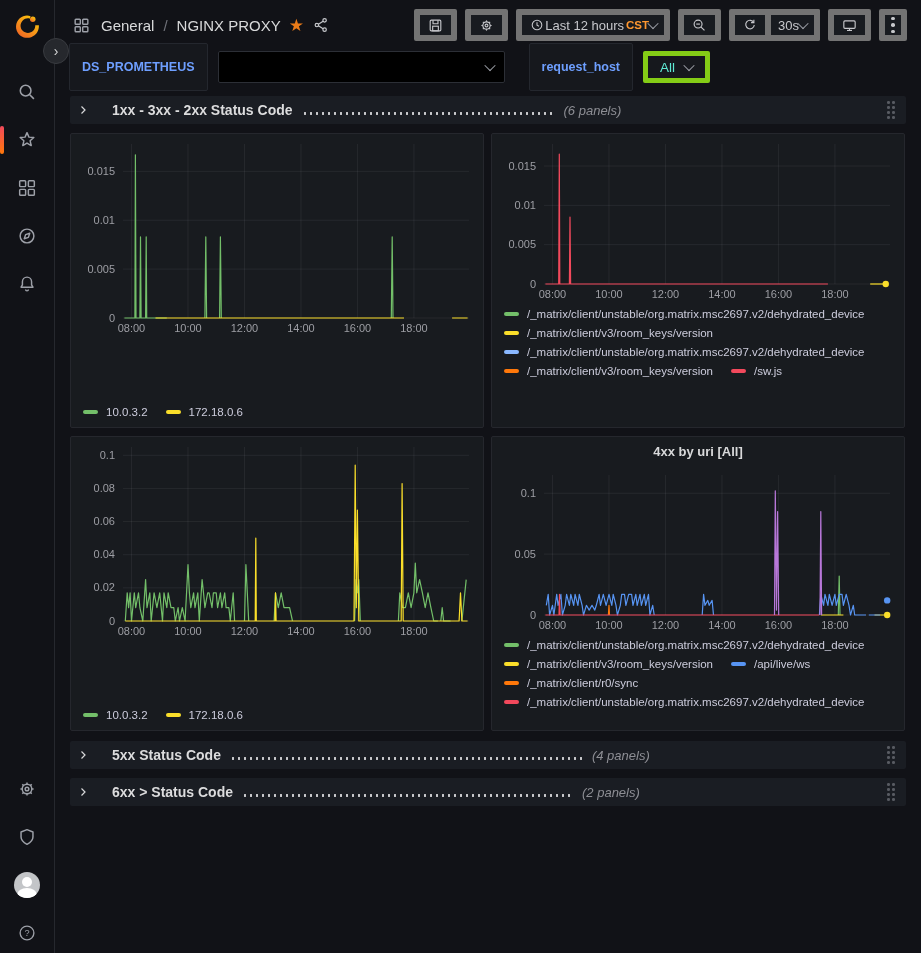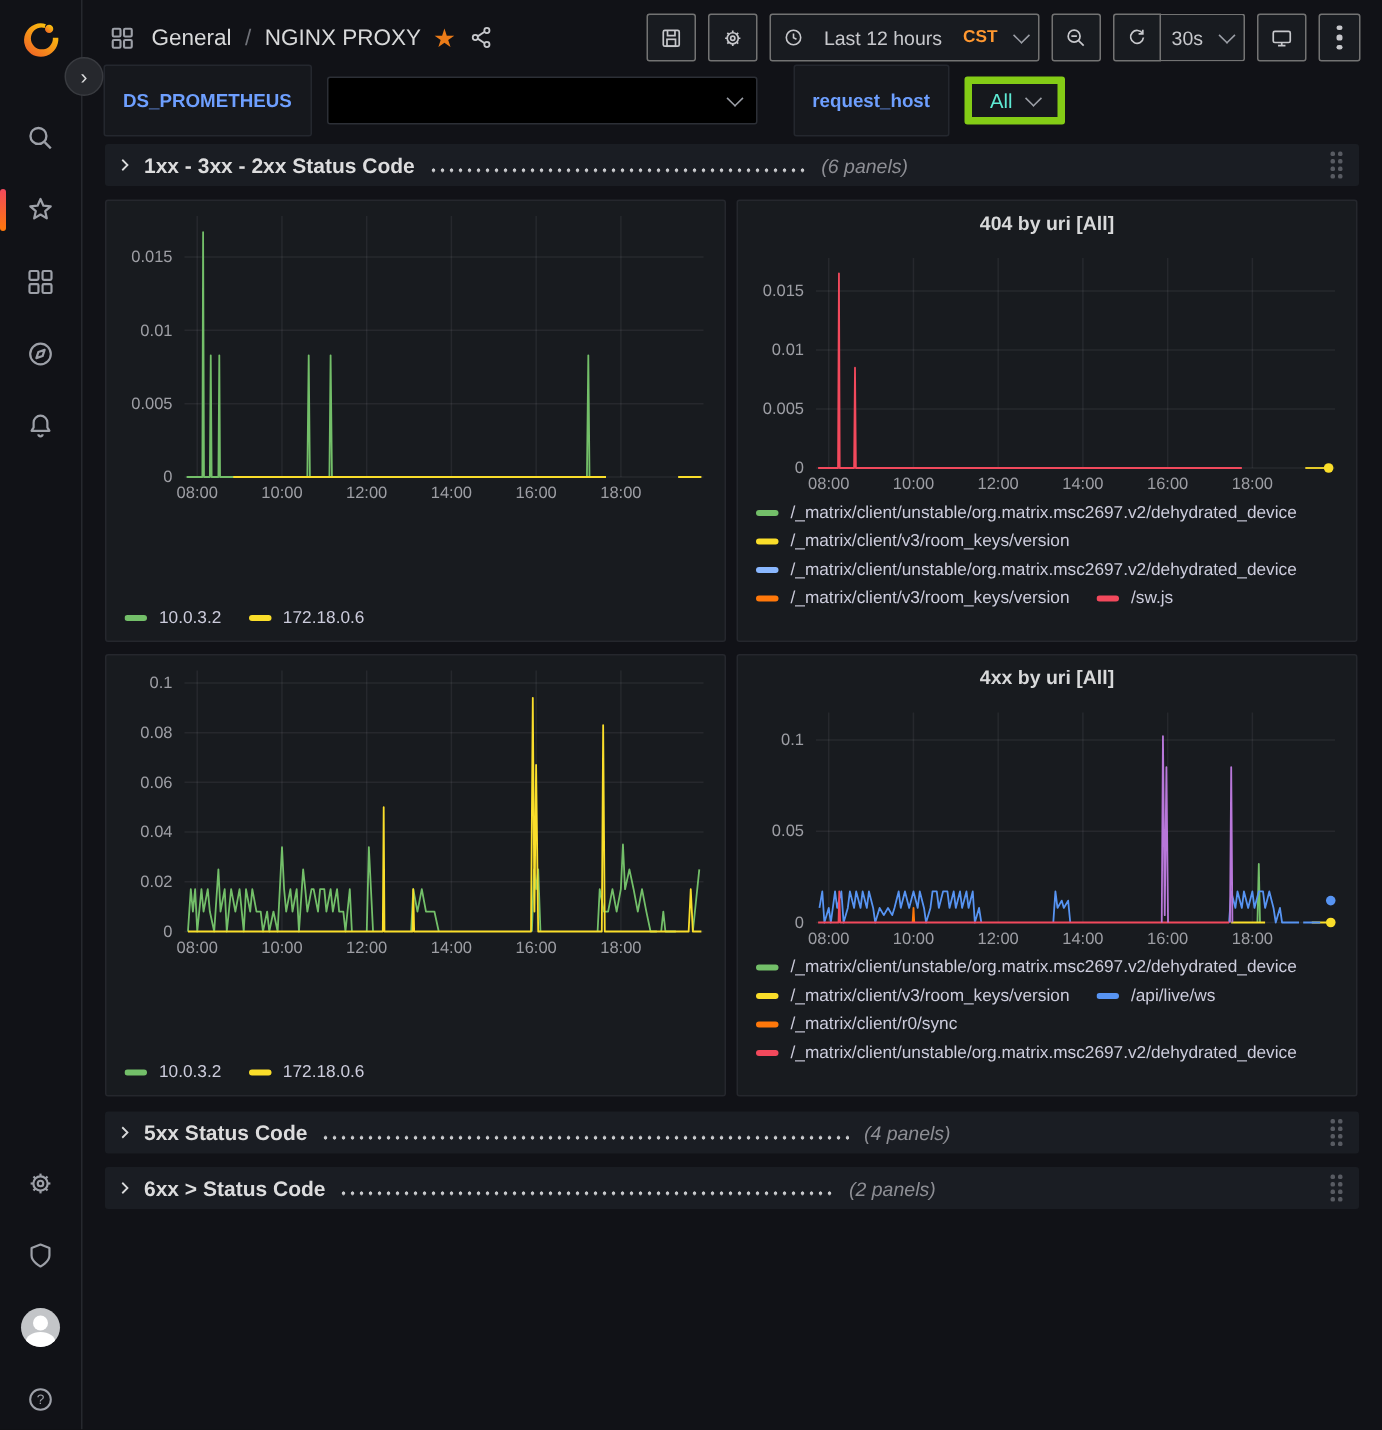--- a/index.html
+++ b/index.html
@@ -18,41 +18,41 @@
   .avatar-circle .head { position:absolute; left:8px; top:5px; width:10px; height:10px; border-radius:50%; background:#fff; }
   .avatar-circle .body { position:absolute; left:3px; top:16px; width:20px; height:14px; border-radius:50%; background:#fff; }
 
   
   .main { flex:1; display:flex; flex-direction:column; min-width:0; }
   .topbar { height:50px; display:flex; align-items:center; padding:0 14px; gap:8px; }
   .crumb-wrap { display:flex; align-items:center; gap:9px; font-size:15px; }
   .crumb-sep { color:#707279; }
   .star-filled { color:#eb7b18; font-size:17px; }
   .tb-right { margin-left:auto; display:flex; align-items:center; gap:8px; }
-  .tb-btn { height:32px; min-width:32px; padding:0 7px; display:flex; align-items:center; justify-content:center; gap:12px; background:#181b20; border:1px solid #737373; border-radius:2px; color:#c7c8cc; cursor:pointer; font-size:13px; }
+  .tb-btn { height:32px; min-width:32px; padding:0 7px; display:flex; align-items:center; justify-content:center; gap:0; background:#181b20; border:6px solid #737373; border-radius:2px; color:#c7c8cc; cursor:pointer; font-size:13px; }
   .tb-btn svg { stroke:#c7c8cc; }
   .tb-group { display:flex; align-items:center; }
   .tb-group .tb-btn:first-child { border-radius:2px 0 0 2px; }
   .tb-group .tb-btn:last-child { border-radius:0 2px 2px 0; border-left:none; }
   .tz { color:#ff9830; font-weight:700; font-size:11.5px; margin-left:2px; }
   .caret { width:8px; height:8px; border-right:1.6px solid #9da0a8; border-bottom:1.6px solid #9da0a8; transform:rotate(45deg) translate(-1px,-1px); display:inline-block; }
   .kebab { display:flex; flex-direction:column; gap:3px; }
   .kebab i { width:3.5px; height:3.5px; border-radius:50%; background:#c7c8cc; }
 
   
   .subnav { height:40px; display:flex; align-items:center; gap:10px; padding:0 14px 6px 14px; }
   .var-label { height:48px; display:flex; align-items:center; padding:0 12px; background:#16181d; border:1px solid #24272e; border-radius:2px; color:#6e9fff; font-weight:600; font-size:12.5px; cursor:pointer; }
   .var-select-redacted { width:287px; height:32px; background:#000; border:1px solid #2c2f36; border-radius:2px; display:flex; align-items:center; justify-content:flex-end; padding-right:10px; cursor:pointer; margin-right:14px; }
   .var-select { height:32px; display:flex; align-items:center; gap:10px; padding:0 12px; background:#16181d; border:5px solid #84cc16; border-radius:2px; font-size:13.5px; color:#5eead4; cursor:pointer; }
 
   
   .dash { flex:1; padding:6px 15px 0 15px; overflow:hidden; }
   .row-header { height:28px; display:flex; align-items:center; padding:0 8px 0 6px; margin-bottom:9px; border-radius:2px; cursor:pointer; position:relative; }
   .row-header.collapsed { background:#1a1d23; }
-  .row-title { font-size:14px; font-weight:700; color:#dcdcdd; margin-left:6px; white-space:nowrap; }
+  .row-title { font-size:14px; font-weight:700; color:#dcdcdd; margin-left:22px; white-space:nowrap; }
   .chev { width:14px; height:14px; display:flex; align-items:center; justify-content:center; }
   .chev svg { stroke:#d8d9da; }
   .chev.down svg { transform:rotate(90deg); }
   .dots { height:3px; margin:6px 10px 0 9px; background-image:radial-gradient(circle,#c9cacd 1.1px,transparent 1.4px); background-size:6px 3px; background-repeat:repeat-x; flex:0 0 auto; }
   .row-count { font-size:13px; font-style:italic; color:#8d8e94; white-space:nowrap; }
   .drag-handle { position:absolute; right:10px; top:5px; display:grid; grid-template-columns:repeat(2,4px); grid-auto-rows:4px; gap:1px; cursor:grab; }
   .drag-handle i { width:2.5px; height:2.5px; border-radius:50%; background:#585b62; }
 
   .grid2 { display:grid; grid-template-columns:414px 414px; gap:8px 7px; margin-bottom:10px; }
   .panel { width:414px; height:295px; background:#181b1f; border:1px solid #25272d; border-radius:2px; display:flex; flex-direction:column; overflow:hidden; }
@@ -311,21 +311,20 @@
                 <i style="background: rgb(115, 191, 105);"></i>
                 <span>10.0.3.2</span>
               </span>
               <span class="li">
                 <i style="background: rgb(250, 222, 42);"></i>
                 <span>172.18.0.6</span>
               </span>
             </div>
         </div>
         <div class="panel">
-          <div class="panel-title">404 by uri [All]</div>
           <svg class="chart" viewBox="0 0 400 170" style="height: 170px;">
               <line x1="46" x2="392" y1="150" y2="150" stroke="rgba(204,204,220,0.08)" stroke-width="1"></line>
               <text x="38" y="153.5" fill="#9d9ea4" font-size="11" text-anchor="end" font-family="Liberation Sans, sans-serif">0</text>
               <line x1="46" x2="392" y1="110.67415730337078" y2="110.67415730337078" stroke="rgba(204,204,220,0.08)" stroke-width="1"></line>
               <text x="38" y="114.17415730337078" fill="#9d9ea4" font-size="11" text-anchor="end" font-family="Liberation Sans, sans-serif">0.005</text>
               <line x1="46" x2="392" y1="71.34831460674157" y2="71.34831460674157" stroke="rgba(204,204,220,0.08)" stroke-width="1"></line>
               <text x="38" y="74.84831460674157" fill="#9d9ea4" font-size="11" text-anchor="end" font-family="Liberation Sans, sans-serif">0.01</text>
               <line x1="46" x2="392" y1="32.022471910112365" y2="32.022471910112365" stroke="rgba(204,204,220,0.08)" stroke-width="1"></line>
               <text x="38" y="35.522471910112365" fill="#9d9ea4" font-size="11" text-anchor="end" font-family="Liberation Sans, sans-serif">0.015</text>
               <line x1="54.473469387755095" x2="54.473469387755095" y1="10" y2="150" stroke="rgba(204,204,220,0.08)" stroke-width="1"></line>

